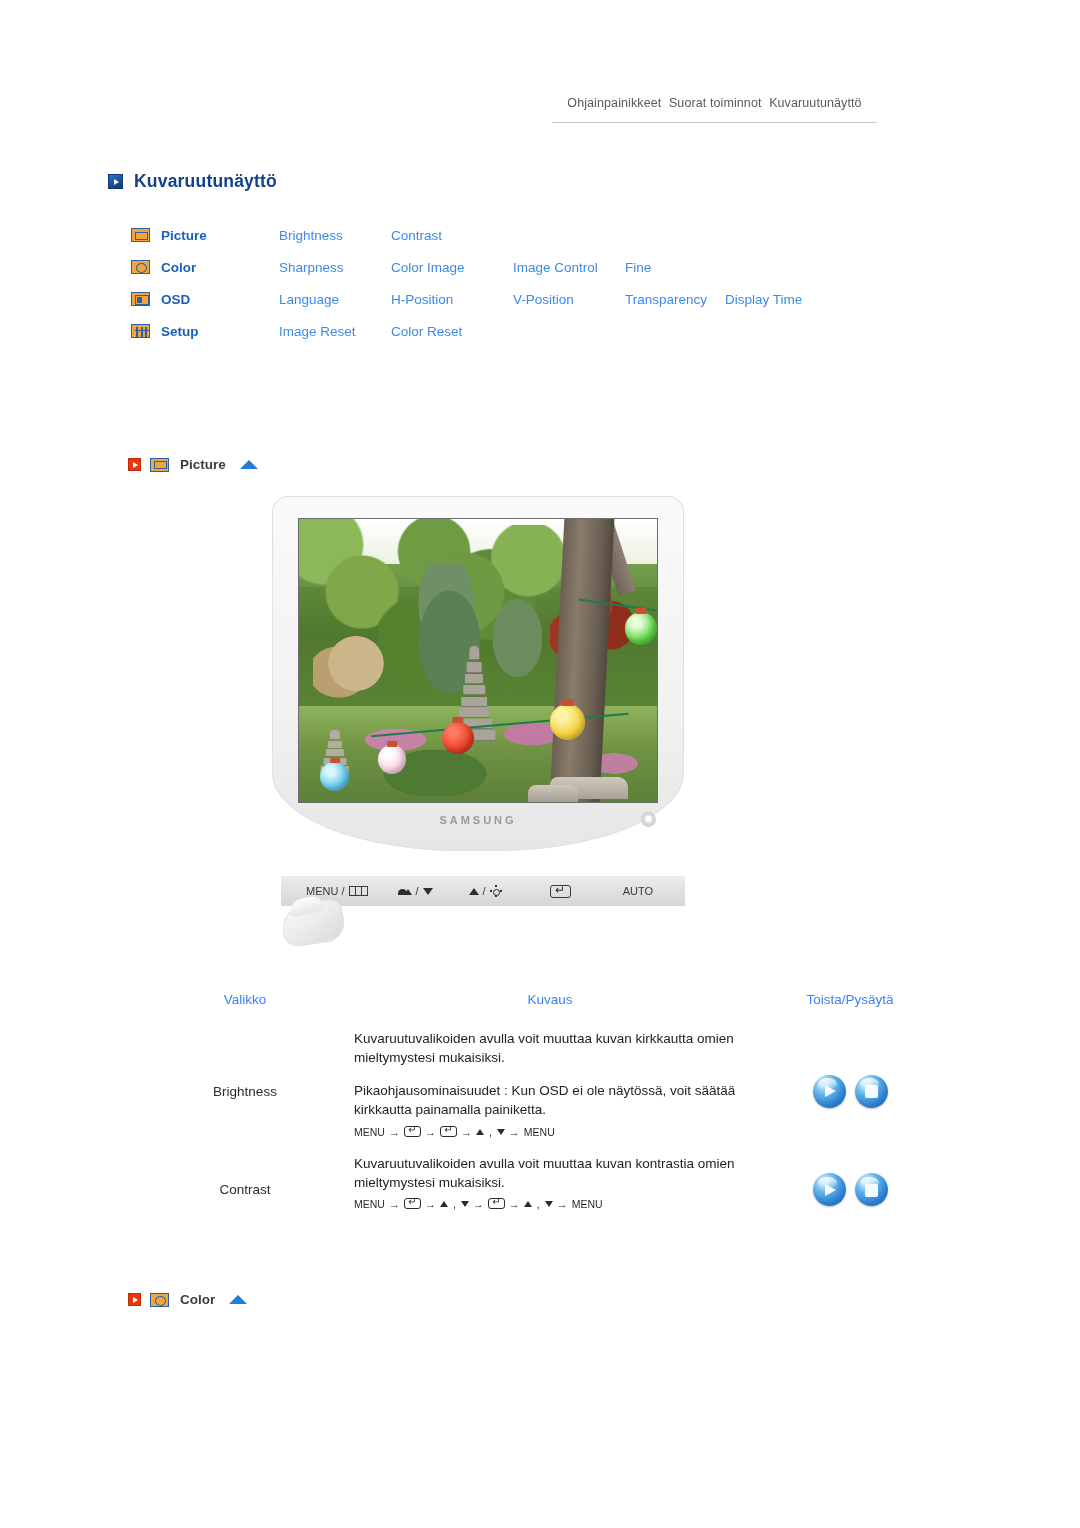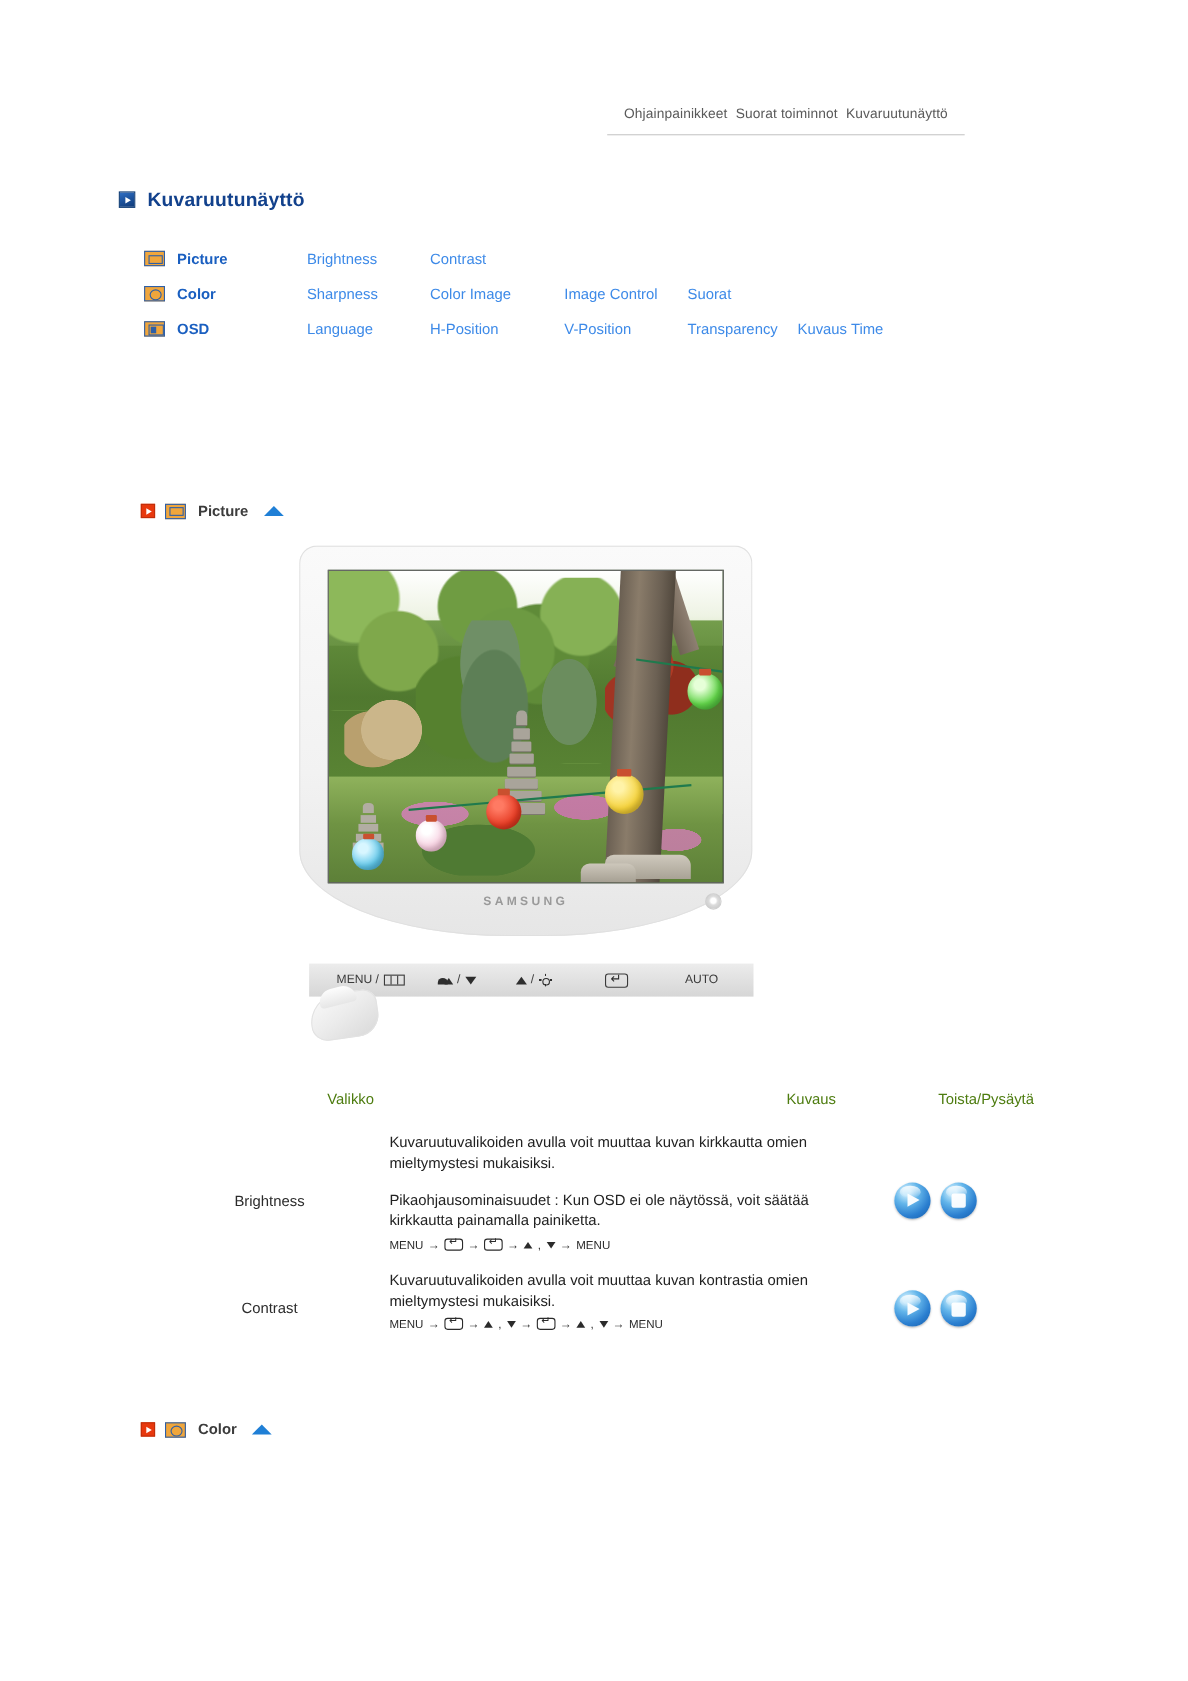--- a/index.html
+++ b/index.html
@@ -285,22 +285,22 @@
     background: linear-gradient(180deg,#fdfdfd,#e6e6e6);
     border-radius: 14px 14px 4px 4px; transform: rotate(-6deg);
   }
 
   
   .desc-table {
     position: absolute; left: 150px; top: 988px; width: 790px;
     border-collapse: collapse;
   }
   .desc-table th {
-    font-size: 13.5px; font-weight: normal; color: #4d7c0f;
-    padding: 4px 0 22px 0; text-align: right;
+    font-size: 13.5px; font-weight: normal; color: #3b82f6;
+    padding: 4px 0 22px 0; text-align: center;
   }
   .th-menu { width: 190px; }
   .th-desc { width: 420px; }
   .th-play { width: 180px; }
   .td-menu {
     font-size: 13.5px; color: #2b2b2b; text-align: center; vertical-align: middle;
     padding: 0 10px;
   }
   .td-desc { padding: 0 0 0 14px; vertical-align: top; }
   .td-play { text-align: center; vertical-align: middle; }
@@ -384,35 +384,50 @@
     <tr>
       <td class="mm-icon-cell">
         <span class="mm-ico ico-color">
               <i></i>
             </span>
       </td>
       <td class="mm-cat c1">Color</td>
       <td class="mm-item c2">Sharpness</td>
       <td class="mm-item c3">Color Image</td>
       <td class="mm-item c4">Image Control</td>
-      <td class="mm-item c5">Suorat</td>
+      <td class="mm-item c5">Fine</td>
     </tr>
     <tr>
       <td class="mm-icon-cell">
         <span class="mm-ico ico-osd">
               <i></i>
               <i></i>
             </span>
       </td>
       <td class="mm-cat c1">OSD</td>
       <td class="mm-item c2">Language</td>
       <td class="mm-item c3">H-Position</td>
       <td class="mm-item c4">V-Position</td>
       <td class="mm-item c5">Transparency</td>
-      <td class="mm-item">Kuvaus Time</td>
+      <td class="mm-item">Display Time</td>
+    </tr>
+    <tr>
+      <td class="mm-icon-cell">
+        <span class="mm-ico ico-setup">
+              <i></i>
+              <i></i>
+              <i></i>
+              <i></i>
+            </span>
+      </td>
+      <td class="mm-cat c1">Setup</td>
+      <td class="mm-item c2">Image Reset</td>
+      <td class="mm-item c3">Color Reset</td>
+      <td class="mm-item c4"></td>
+      <td class="mm-item c5"></td>
     </tr>
   </tbody>
     </table>
 
   <div class="sec-head" style="left:128px; top:457px;">
     <span class="sec-red"></span>
     <span class="mm-ico ico-picture">
         <i></i>
       </span>
     <span class="sec-label">Picture</span>

